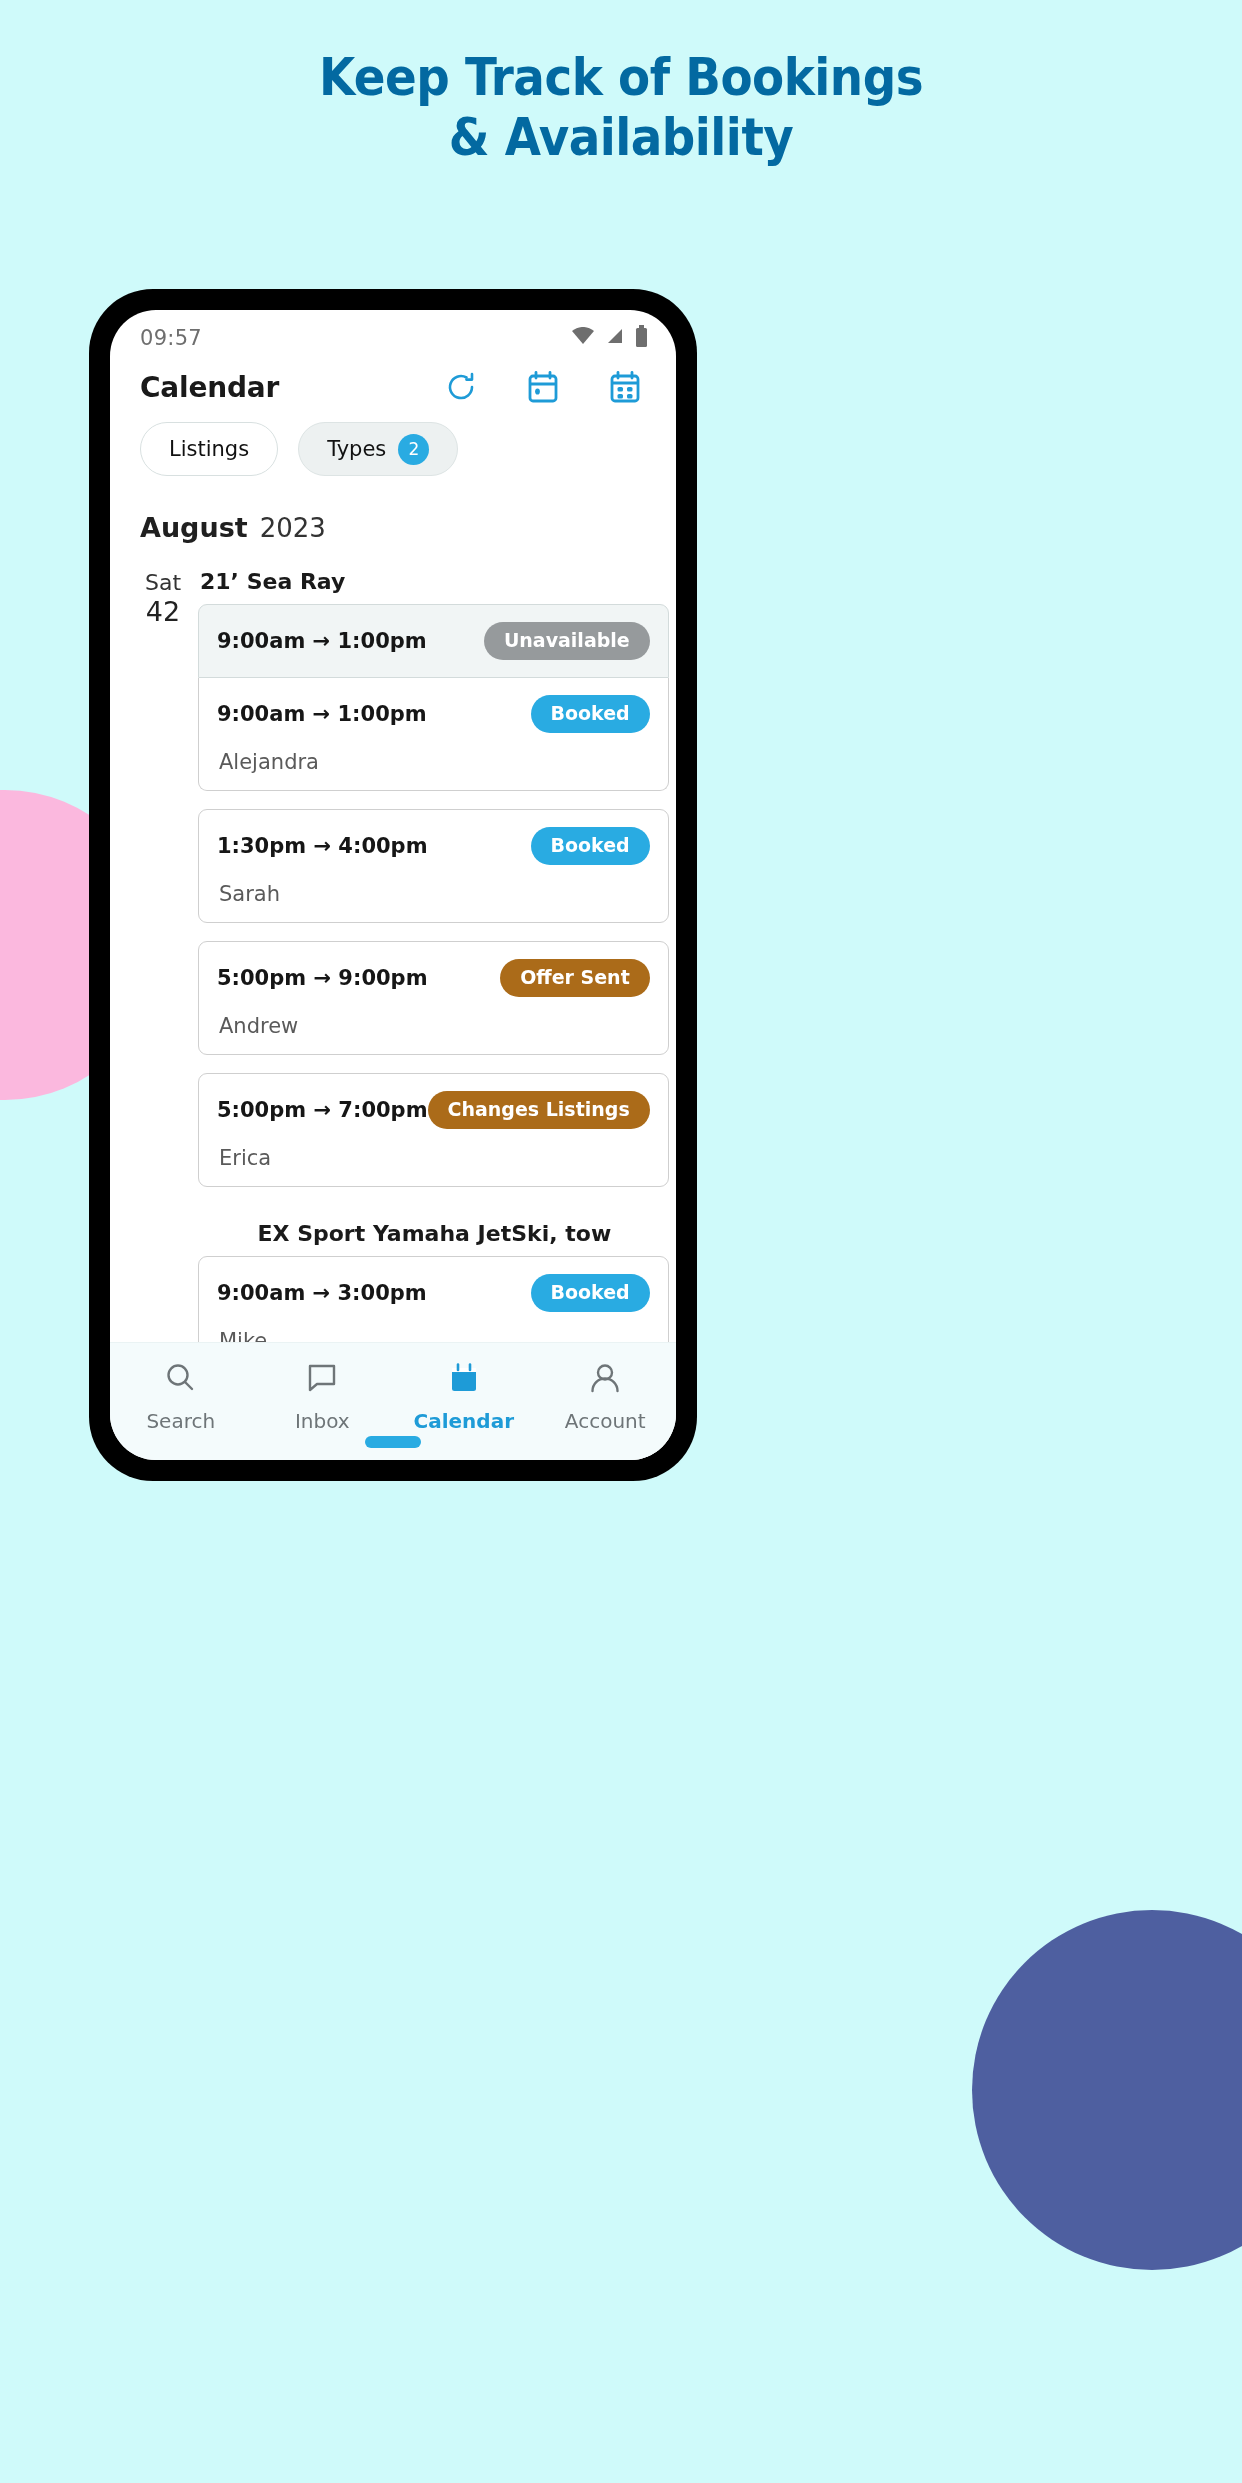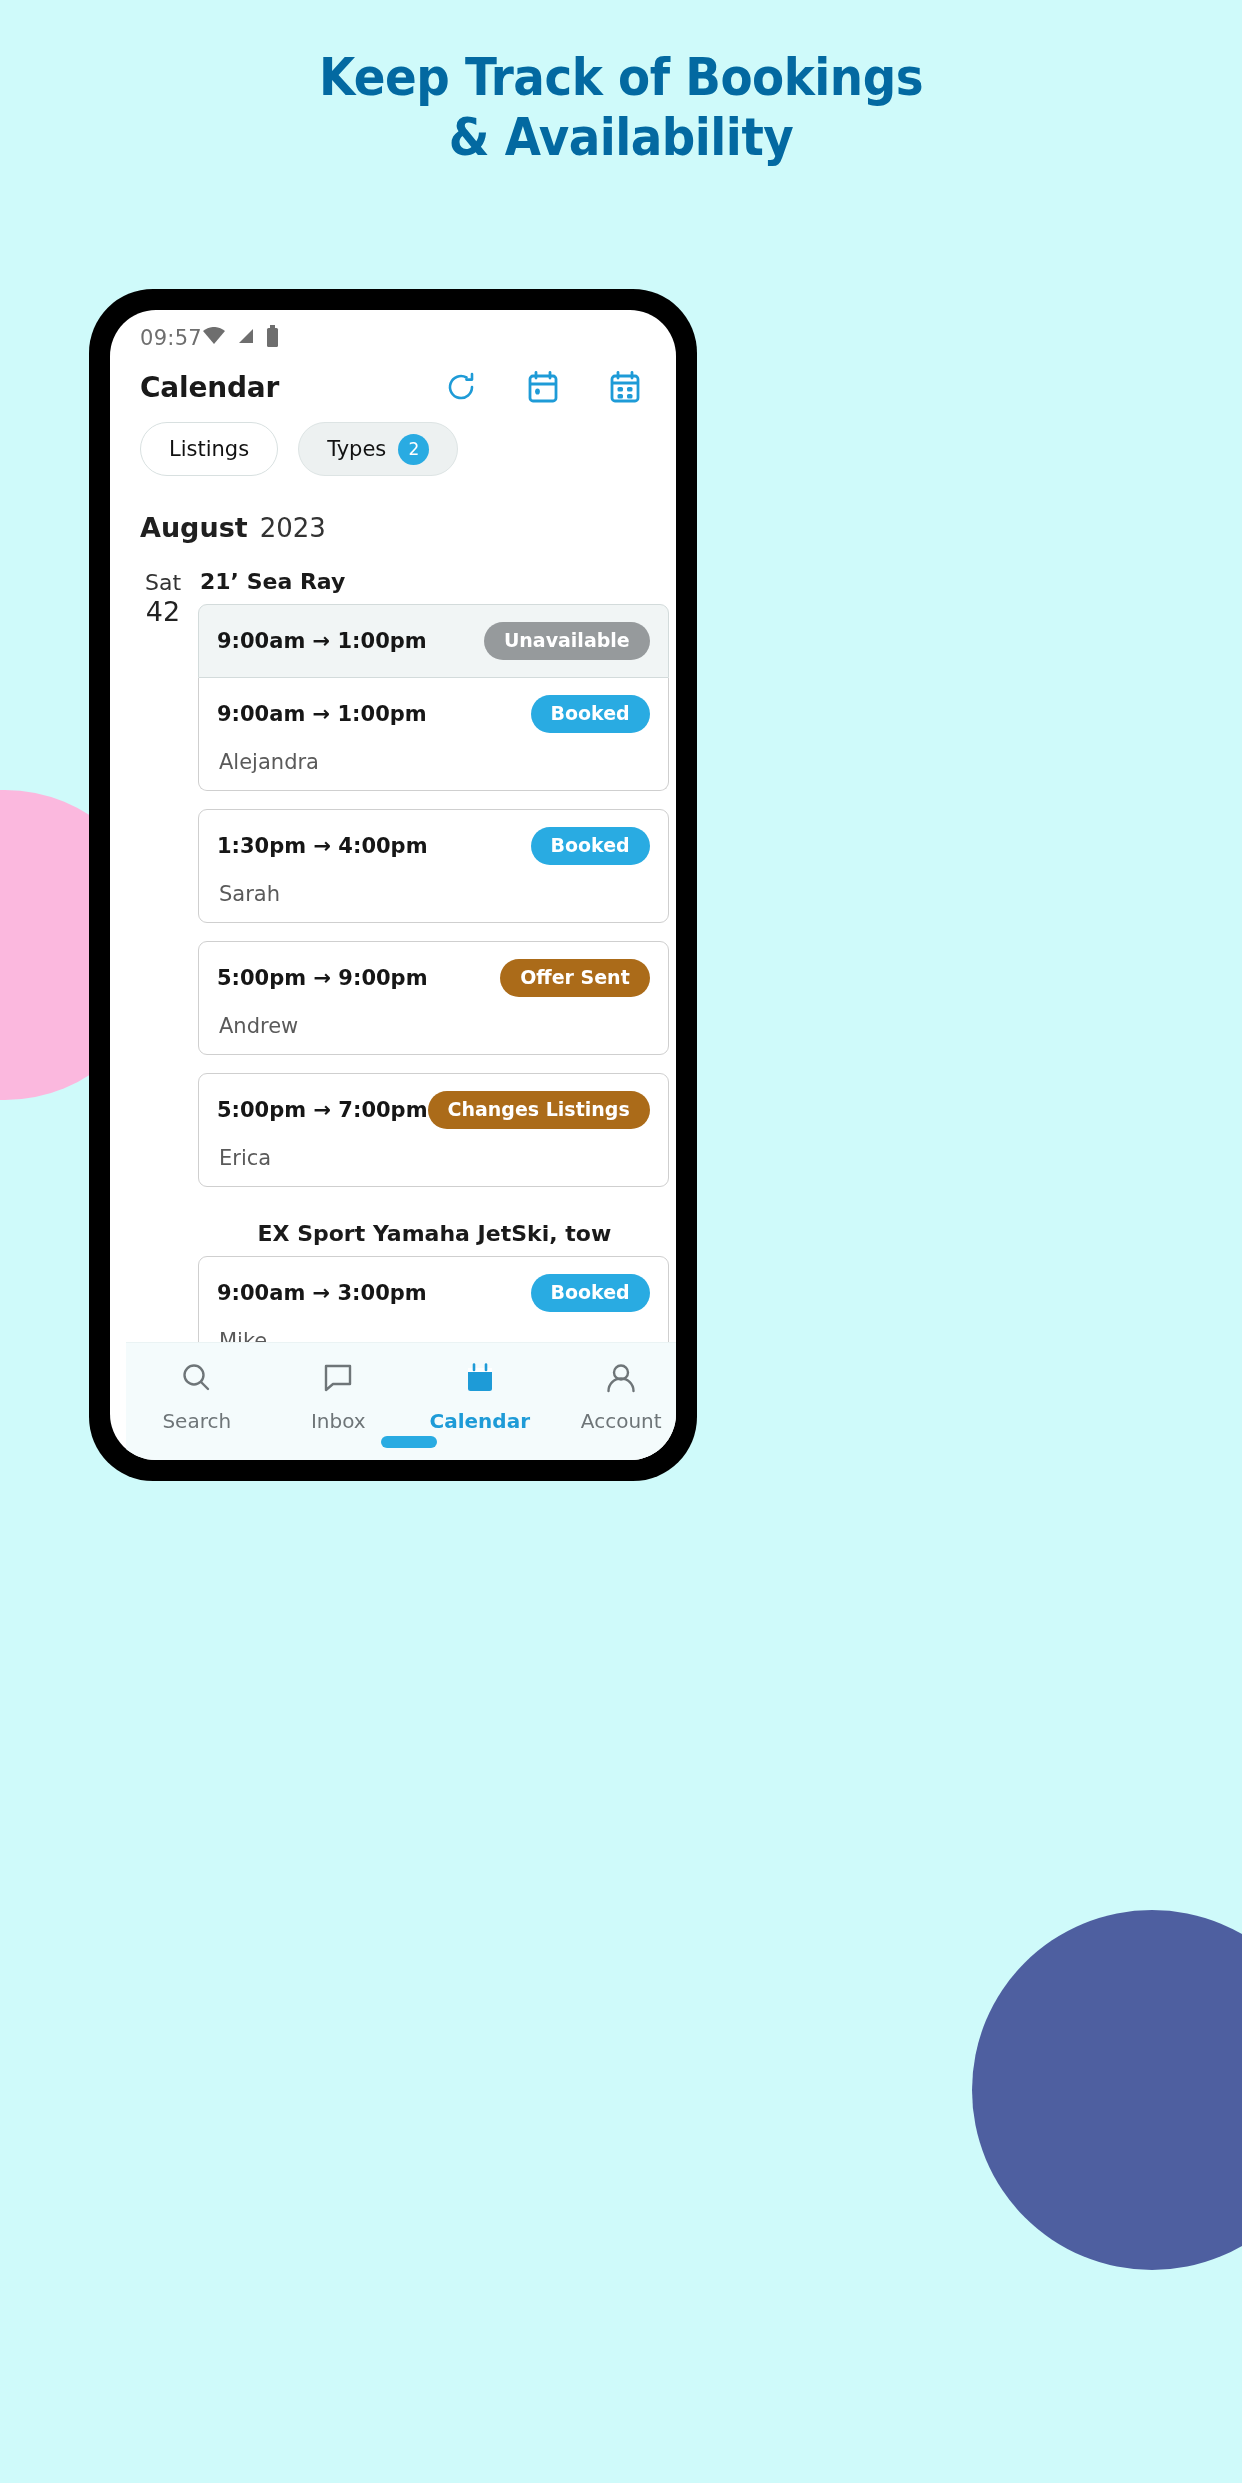--- a/index.html
+++ b/index.html
@@ -34,21 +34,21 @@
     background:#000;border-radius:62px;z-index:5;
     box-shadow:0 0 0 2px #000;
   }
   .screen{
     position:absolute;left:19px;top:19px;width:566px;height:1150px;
     background:#ffffff;border-radius:46px;overflow:hidden;
   }
 
   
   .statusbar{
-    height:46px;display:flex;align-items:center;
+    height:46px;display:flex;align-items:center;justify-content:space-between;
     padding:10px 28px 0 30px;box-sizing:border-box;
   }
   .st-time{font-size:21px;color:#6E6E6E;letter-spacing:.3px;}
   .st-icons{display:flex;align-items:center;gap:11px;}
 
   
   .appbar{
     display:flex;align-items:center;padding:14px 26px 0 30px;box-sizing:border-box;
   }
   .app-title{font-size:28px;font-weight:bold;color:#1A1A1A;letter-spacing:-.2px;}
@@ -98,21 +98,21 @@
     padding:8px 20px;white-space:nowrap;line-height:1.15;
   }
   .b-unavailable{background:#969A9C;}
   .b-booked{background:#29ABE2;}
   .b-offer{background:#AB6B19;}
   .b-changes{background:#AB6B19;}
   .guest{font-size:21px;color:#5A5A5A;margin-top:16px;padding-left:2px;}
 
   
   .bottomnav{
-    position:absolute;left:16px;bottom:0;width:566px;height:118px;
+    position:absolute;left:0;bottom:0;width:566px;height:118px;
     background:#F4FBFC;display:flex;align-items:flex-start;
     padding-top:18px;box-sizing:border-box;
     border-top:1px solid #EAF3F4;
   }
   .navitem{flex:1;display:flex;flex-direction:column;align-items:center;gap:10px;}
   .navlabel{font-size:20px;color:#6E7578;}
   .navitem.active .navlabel{color:#1E9BD7;font-weight:bold;}
   .homebar{
     position:absolute;left:50%;transform:translateX(-50%);bottom:12px;
     width:56px;height:12px;border-radius:6px;background:#29ABE2;

